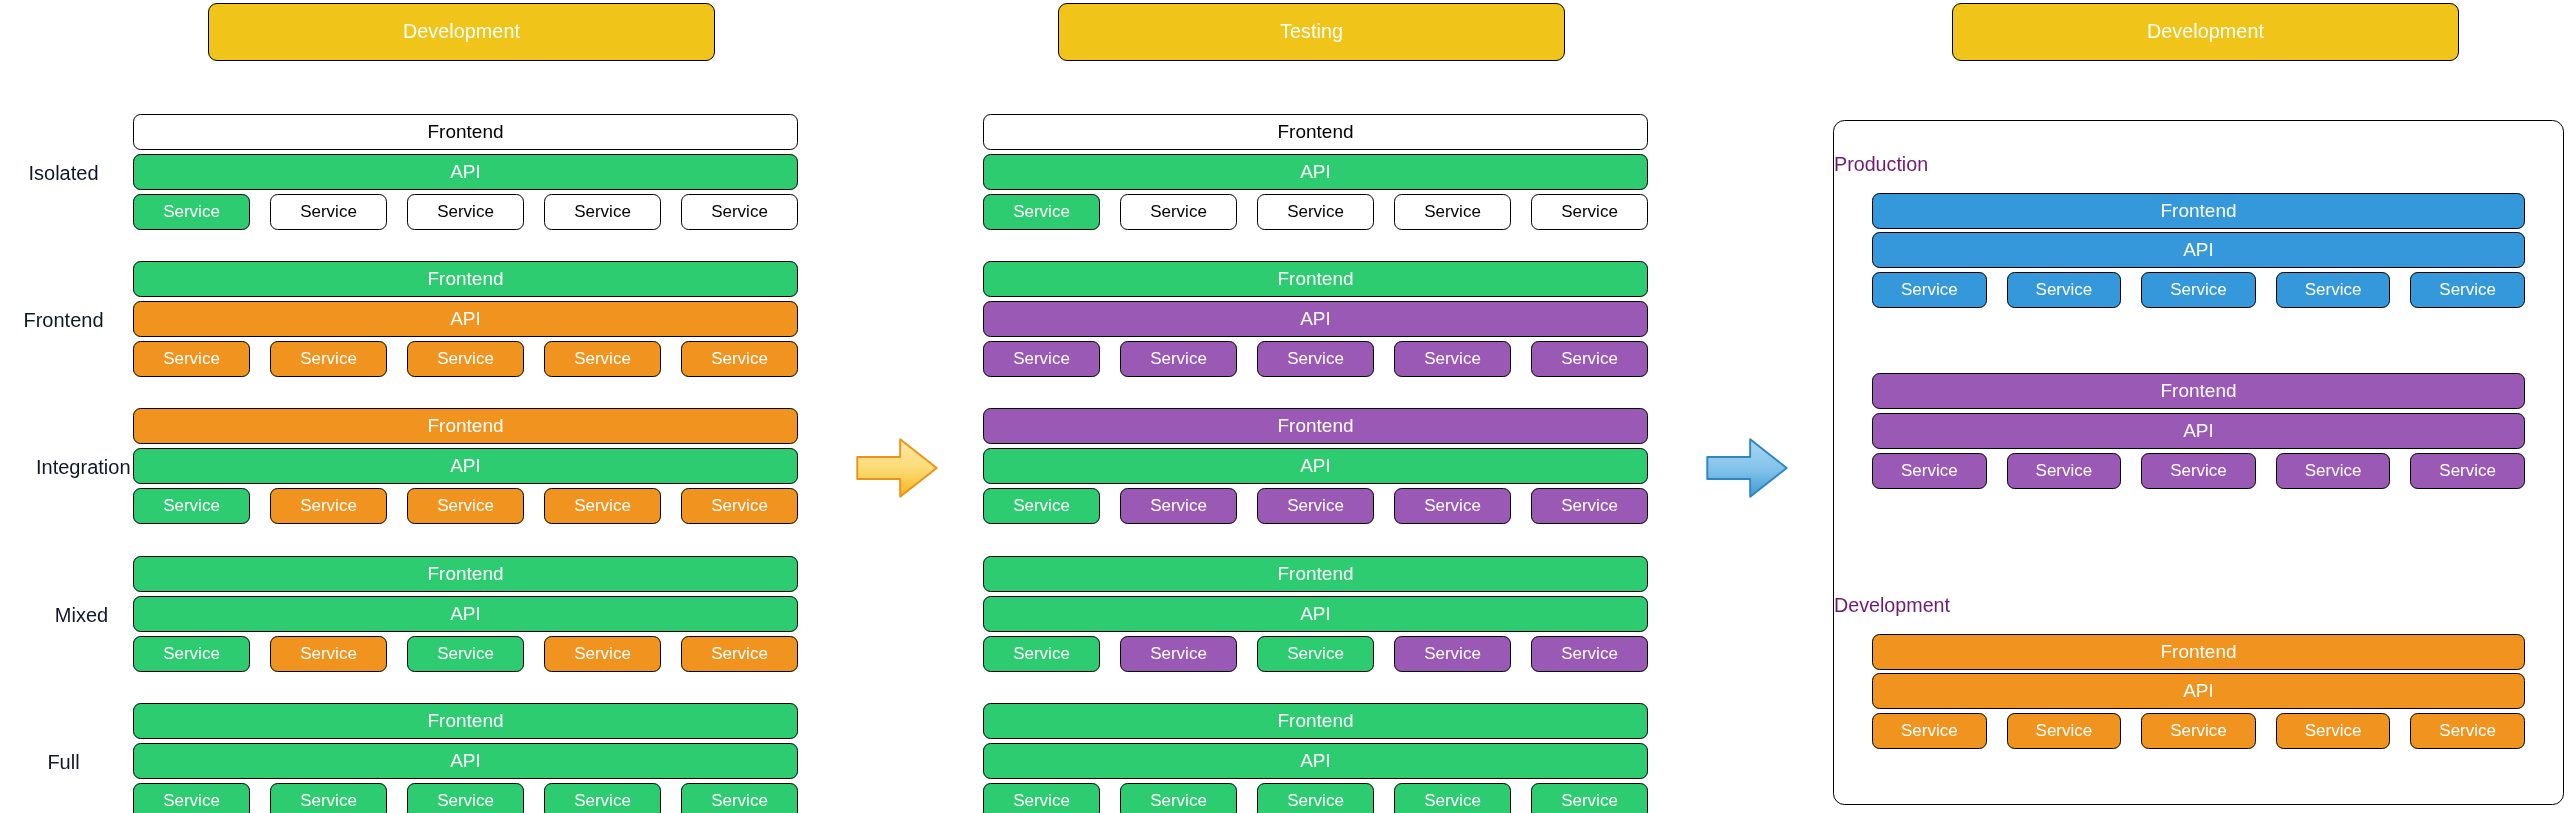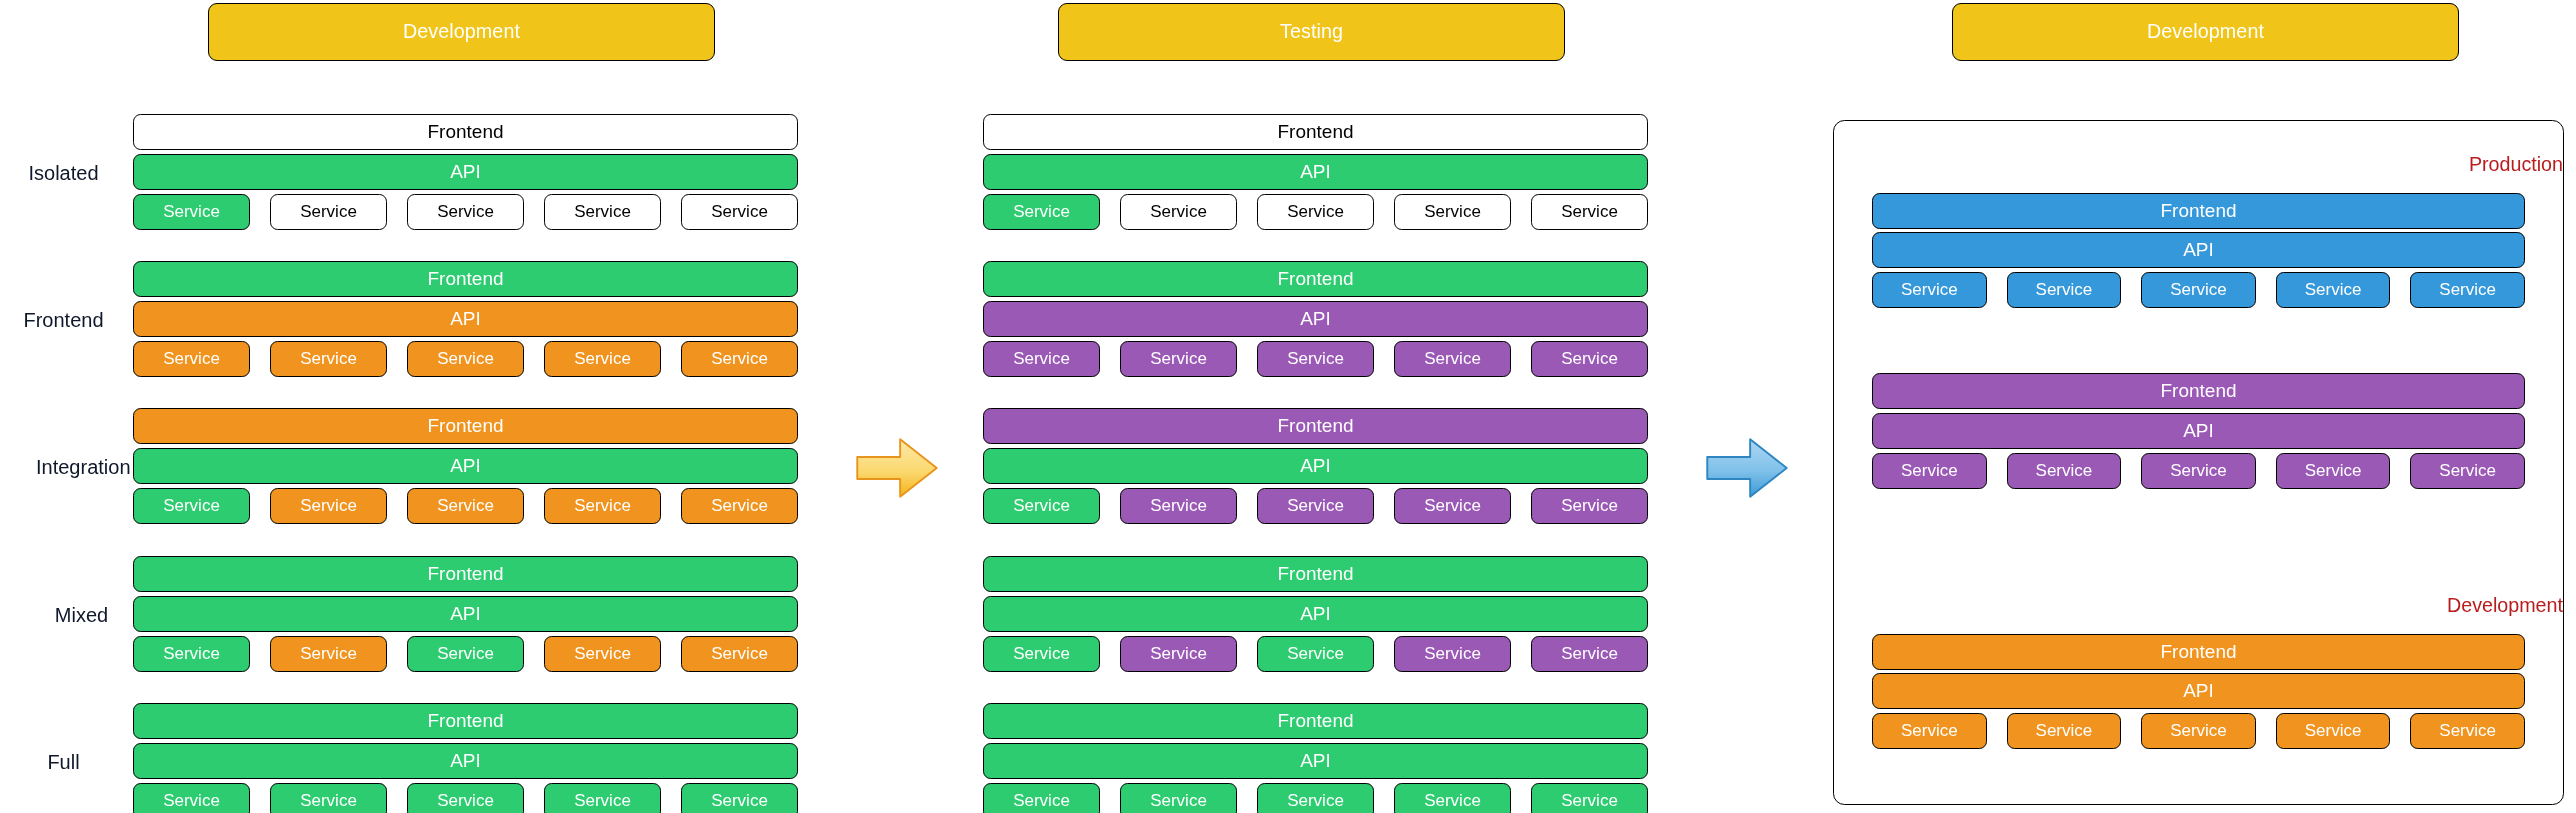--- a/index.html
+++ b/index.html
@@ -89,22 +89,22 @@
     left: 1833px;
     top: 120px;
     width: 731px;
     height: 685px;
     border: 1.9px solid #000000;
     border-radius: 11.4px;
     background: #ffffff;
   }
   .env-section { position: absolute; left: 0; width: 100%; }
   .env-title {
-    text-align: right;
-    color: #b91c1c;
+    text-align: left;
+    color: #701a75;
     font-size: 19.7px;
     margin-bottom: 16.5px;
   }
   .env-stack { padding: 0 38px; }
 </style>
 </head>
 <body>
 
 <div id="canvas">
 

